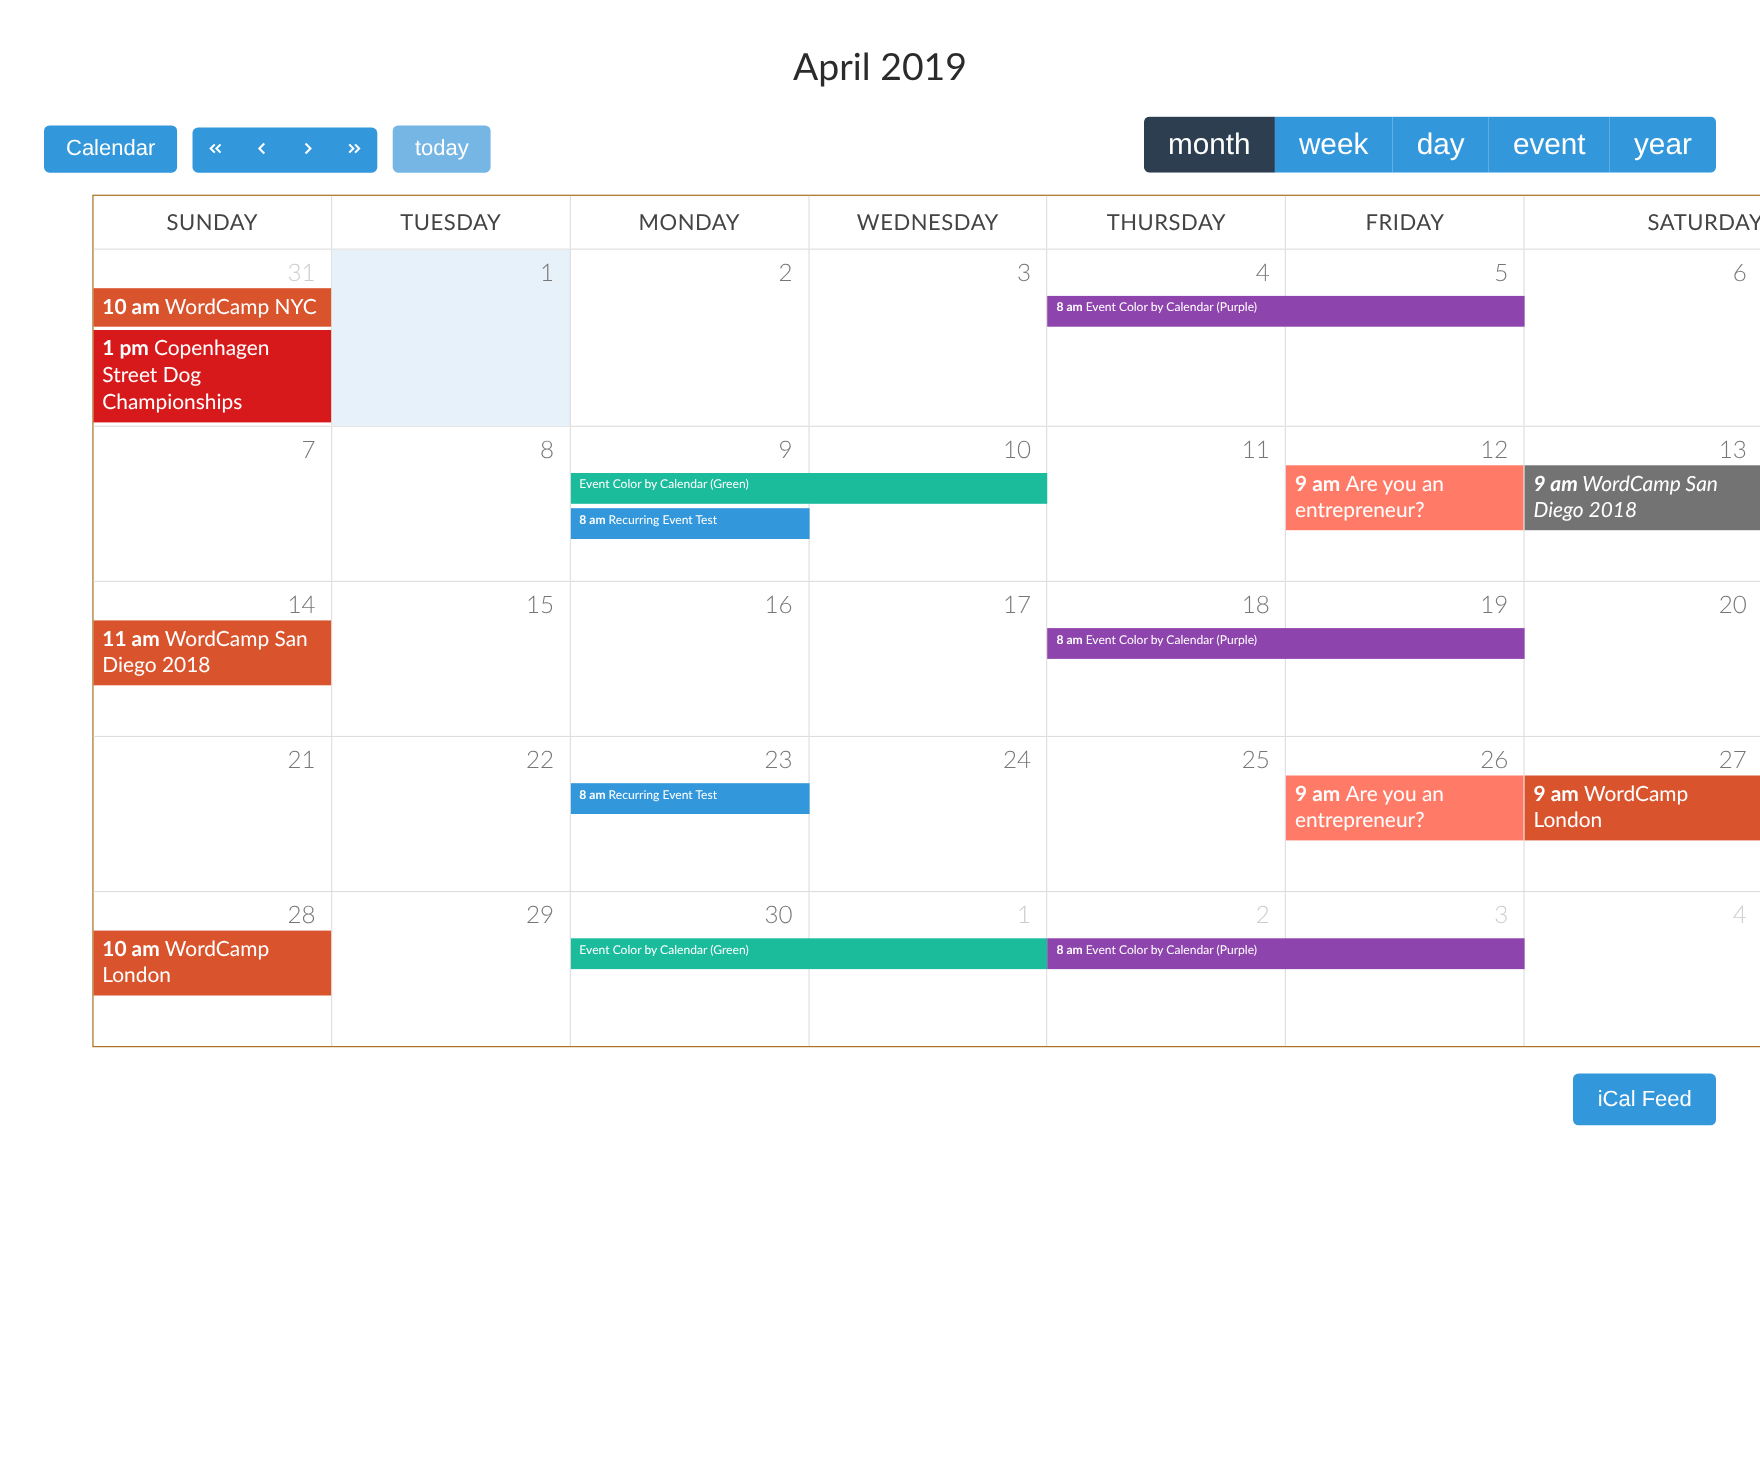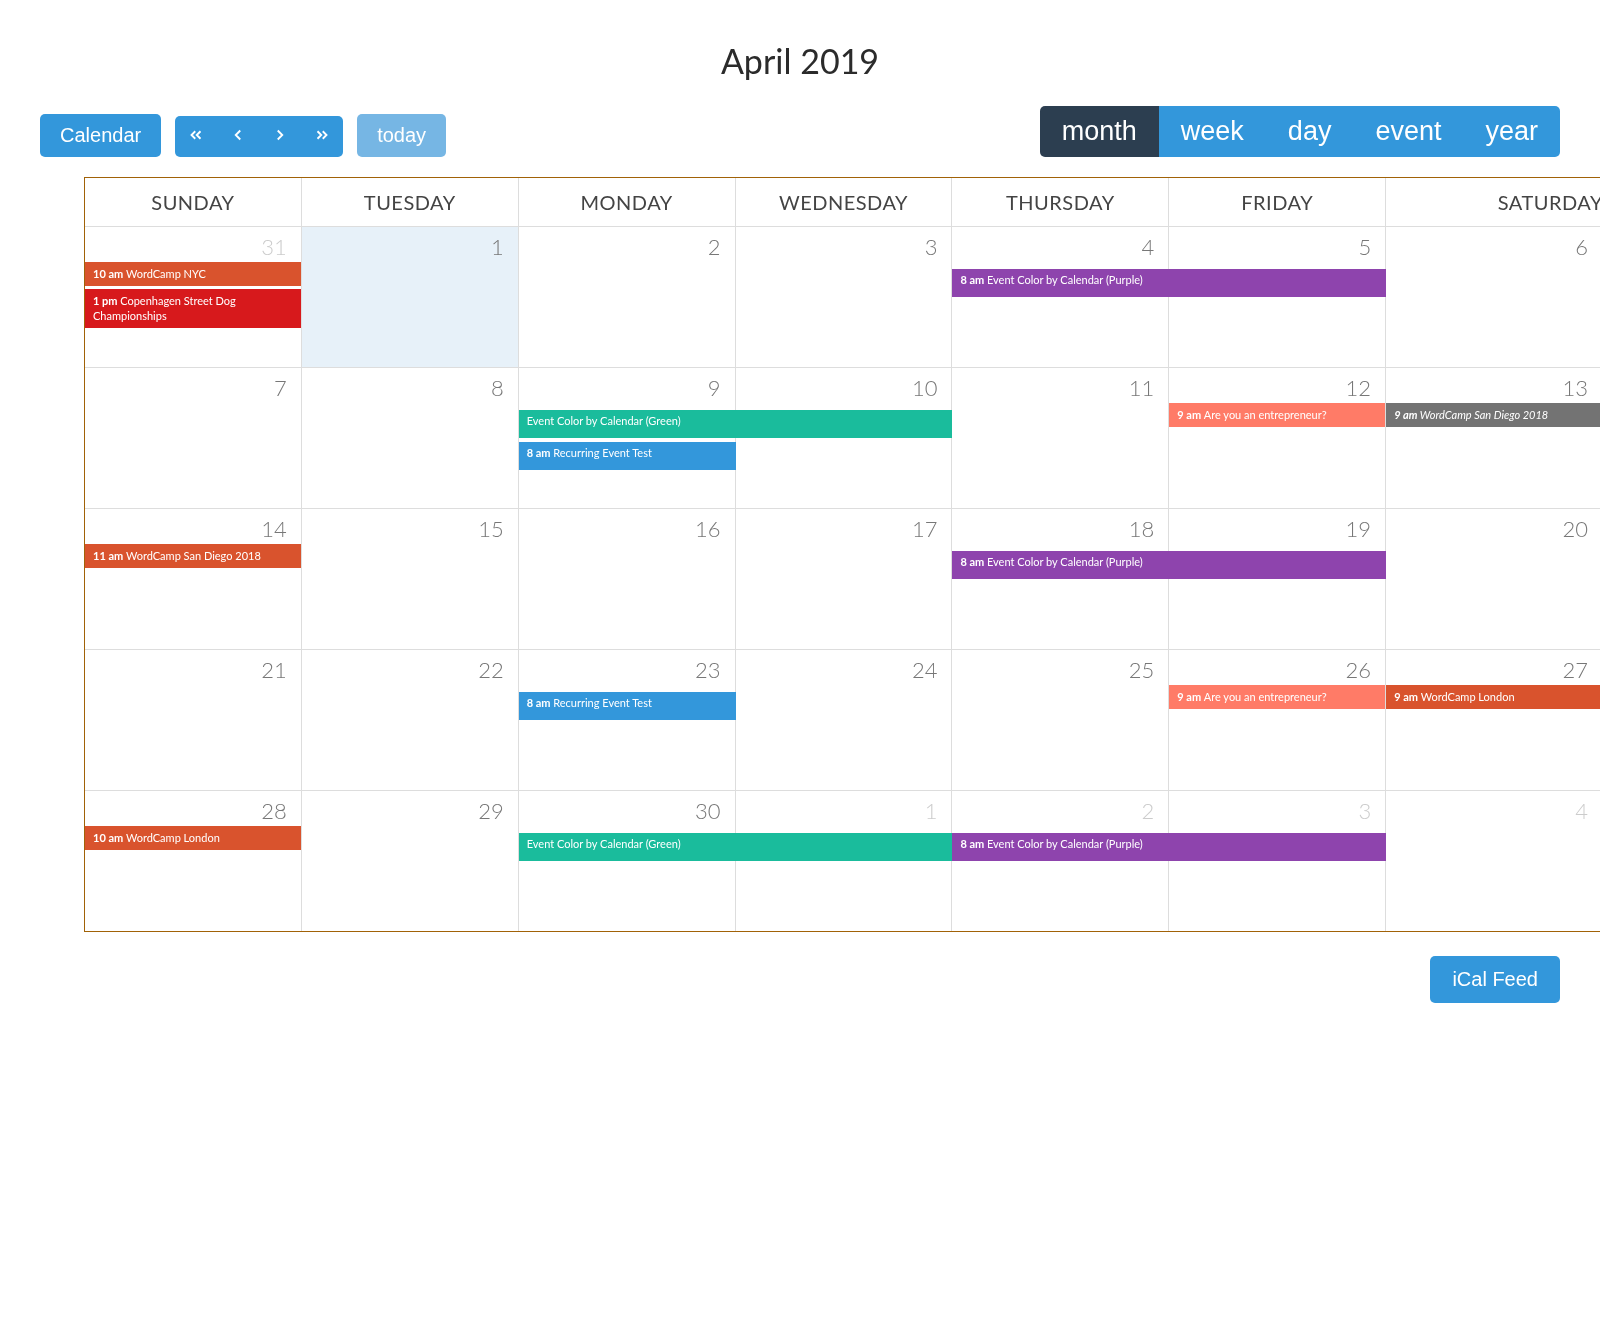--- a/index.html
+++ b/index.html
@@ -120,21 +120,21 @@
   .day-num {
     text-align: right;
     font-size: 22px;
     color: #777;
     padding: 6px 14px 2px;
     font-weight: 300;
   }
   .day-num.other { color: #ccc; }
   .event {
     color: #fff;
-    font-size: 11px;
+    font-size: 19px;
     padding: 5px 8px;
     margin-bottom: 3px;
     line-height: 1.3;
     cursor: pointer;
   }
   .event .time { font-weight: 700; }
   .event-span {
     position: absolute;
     top: 42px;
     height: 28px;

